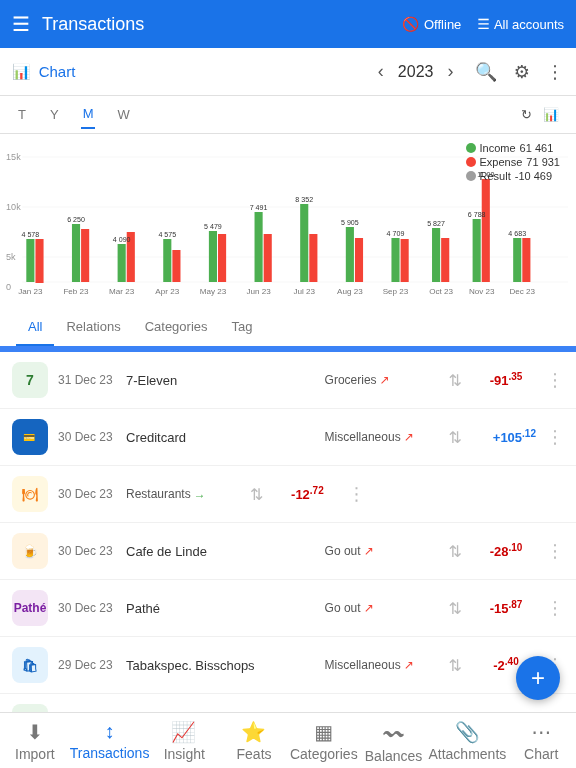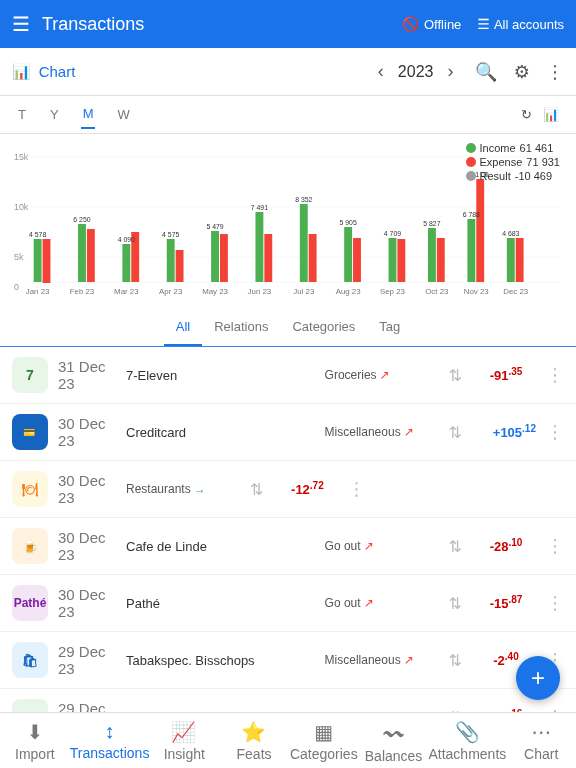--- a/index.html
+++ b/index.html
@@ -23,38 +23,38 @@
     .sub-icon { color: #555; font-size: 18px; cursor: pointer; }
 
     
     .time-tabs { display: flex; align-items: center; padding: 4px 16px; gap: 20px; border-bottom: 1px solid #e0e0e0; }
     .time-tab { font-size: 13px; color: #777; padding: 6px 2px; cursor: pointer; }
     .time-tab.active { color: #1a73e8; border-bottom: 2px solid #1a73e8; }
     .time-tab-right { margin-left: auto; display: flex; gap: 12px; }
     .time-icon { color: #555; cursor: pointer; }
 
     
-    .chart-area { padding: 8px 12px 0; position: relative; height: 175px; }
+    .chart-area { padding: 8px 4px 0; position: relative; height: 175px; }
     .chart-legend { position: absolute; top: 8px; right: 16px; font-size: 11px; }
     .legend-item { display: flex; align-items: center; gap: 4px; margin-bottom: 2px; }
     .legend-dot { width: 10px; height: 10px; border-radius: 50%; }
     .legend-value { color: #333; }
 
     .chart-svg { width: 100%; height: 155px; }
 
     
-    .cat-tabs { display: flex; border-bottom: 1px solid #3b82f6; padding: 0 16px; justify-content: center; }
+    .cat-tabs { display: flex; border-bottom: 6px solid #3b82f6; padding: 0 16px; }
     .cat-tab { font-size: 13px; padding: 10px 12px; color: #777; cursor: pointer; }
     .cat-tab.active { color: #1a73e8; border-bottom: 2px solid #1a73e8; }
 
     
     .tx-list { overflow-y: auto; height: calc(768px - 48px - 48px - 32px - 175px - 40px - 56px); }
     .tx-item { display: flex; align-items: center; padding: 10px 12px; border-bottom: 1px solid #f0f0f0; gap: 10px; }
     .tx-logo { width: 36px; height: 36px; border-radius: 8px; display: flex; align-items: center; justify-content: center; font-size: 10px; font-weight: bold; flex-shrink: 0; overflow: hidden; }
-    .tx-date { font-size: 15px; color: #777; width: 58px; flex-shrink: 0; }
+    .tx-date { font-size: 12px; color: #777; width: 58px; flex-shrink: 0; }
     .tx-name { font-size: 13px; font-weight: 500; flex: 1; min-width: 0; white-space: nowrap; overflow: hidden; text-overflow: ellipsis; }
     .tx-category { font-size: 12px; color: #555; display: flex; align-items: center; gap: 3px; width: 110px; flex-shrink: 0; }
     .tx-sort { color: #bbb; font-size: 16px; margin: 0 4px; cursor: pointer; }
     .tx-amount { font-size: 13px; font-weight: 600; text-align: right; min-width: 60px; }
     .tx-amount .sup { font-size: 10px; vertical-align: super; }
     .tx-amount.negative { color: #c00; text-align: center; }
     .tx-amount.positive { color: #1a73e8; }
     .tx-more { color: #bbb; font-size: 18px; cursor: pointer; }
 
     

